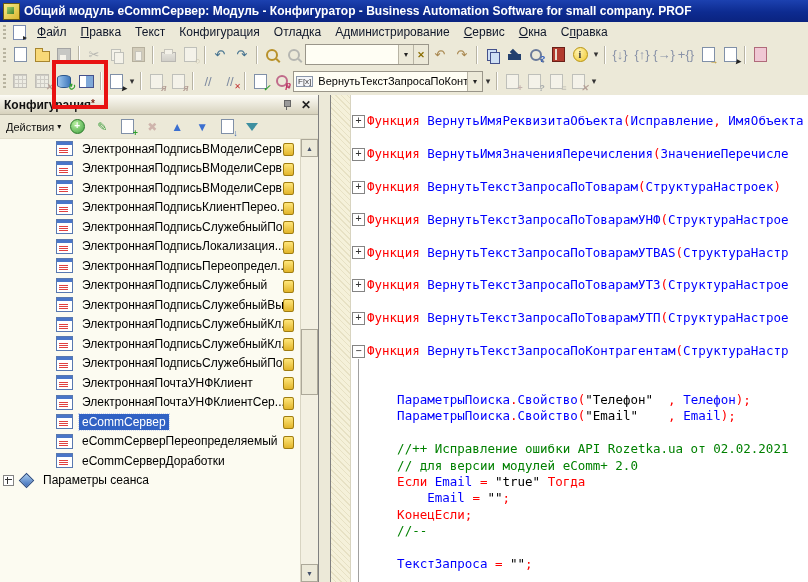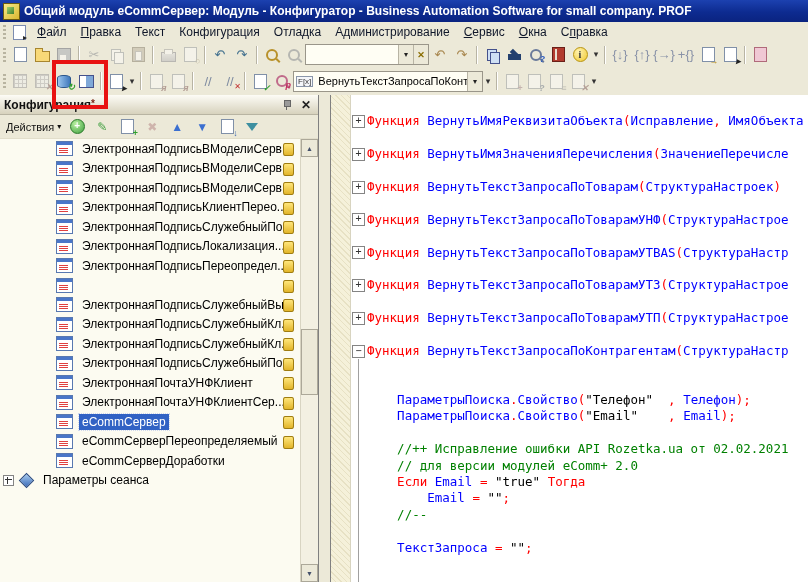--- a/index.html
+++ b/index.html
@@ -412,20 +412,21 @@
       </div>
       <div class="trow">
         <span class="tind2"></span>
         <span class="ic-module"></span>
         <span class="tlabel">ЭлектроннаяПодписьПереопредел...</span>
         <span class="cube"></span>
       </div>
       <div class="trow">
         <span class="tind2"></span>
         <span class="ic-module"></span>
+        <span class="tlabel">ЭлектроннаяПодписьСлужебный</span>
         <span class="cube"></span>
       </div>
       <div class="trow">
         <span class="tind2"></span>
         <span class="ic-module"></span>
         <span class="tlabel">ЭлектроннаяПодписьСлужебныйВы...</span>
         <span class="cube"></span>
       </div>
       <div class="trow">
         <span class="tind2"></span>
@@ -605,20 +606,24 @@
       <div class="eline">
         <span class="fcell"></span>
         <span class="codeln"><span class="p">    </span><span class="k">Если</span><span class="i"> Email</span><span class="o"> = </span><span class="s">"true"</span><span class="p"> </span><span class="k">Тогда</span></span>
       </div>
       <div class="eline">
         <span class="fcell"></span>
         <span class="codeln"><span class="p">        </span><span class="i">Email</span><span class="o"> = </span><span class="s">""</span><span class="o">;</span></span>
       </div>
       <div class="eline">
         <span class="fcell"></span>
+        <span class="codeln"><span class="p">    </span><span class="k">КонецЕсли</span><span class="o">;</span></span>
+      </div>
+      <div class="eline">
+        <span class="fcell"></span>
         <span class="codeln"><span class="c">    //--</span></span>
       </div>
       <div class="eline">
         <span class="fcell"></span>
         <span class="codeln"></span>
       </div>
       <div class="eline">
         <span class="fcell"></span>
         <span class="codeln"><span class="p">    </span><span class="i">ТекстЗапроса</span><span class="o"> = </span><span class="s">""</span><span class="o">;</span></span>
       </div>

